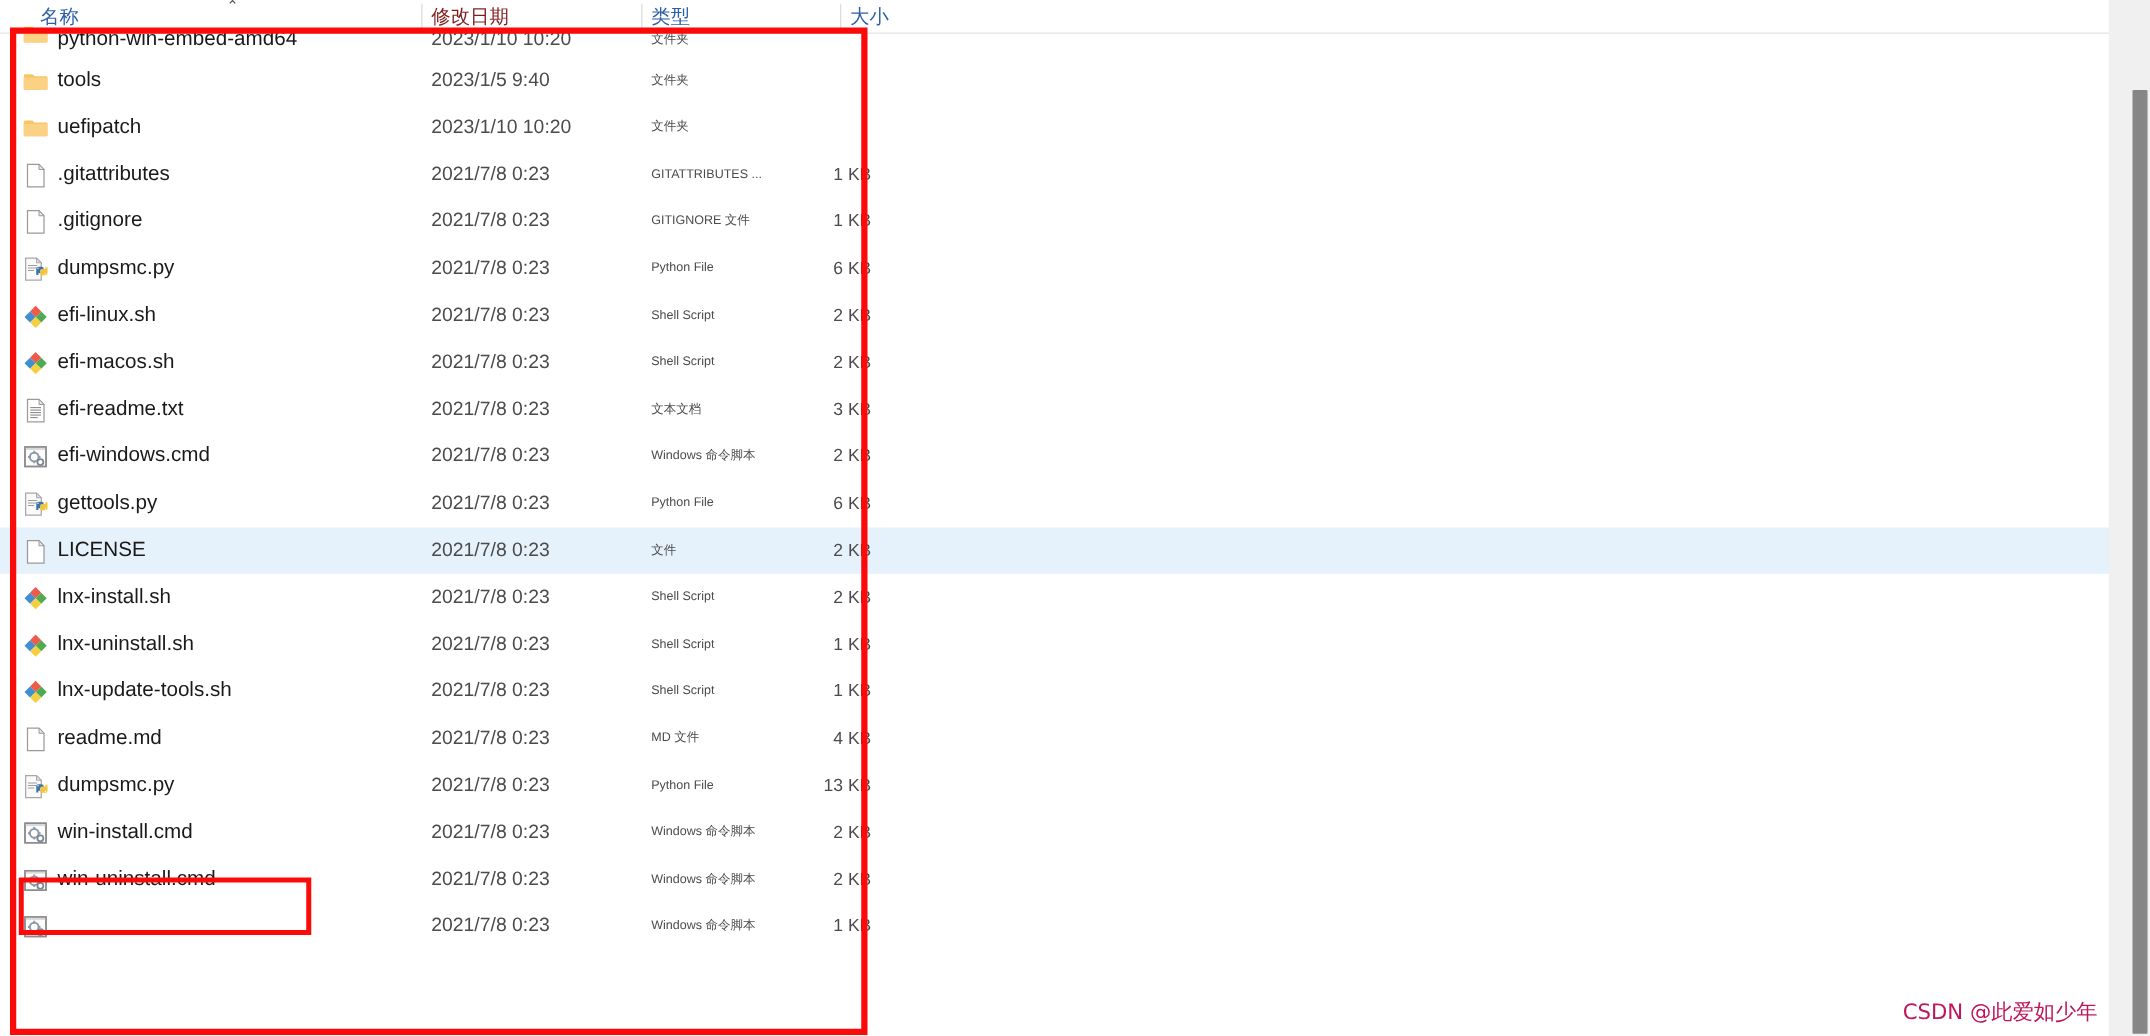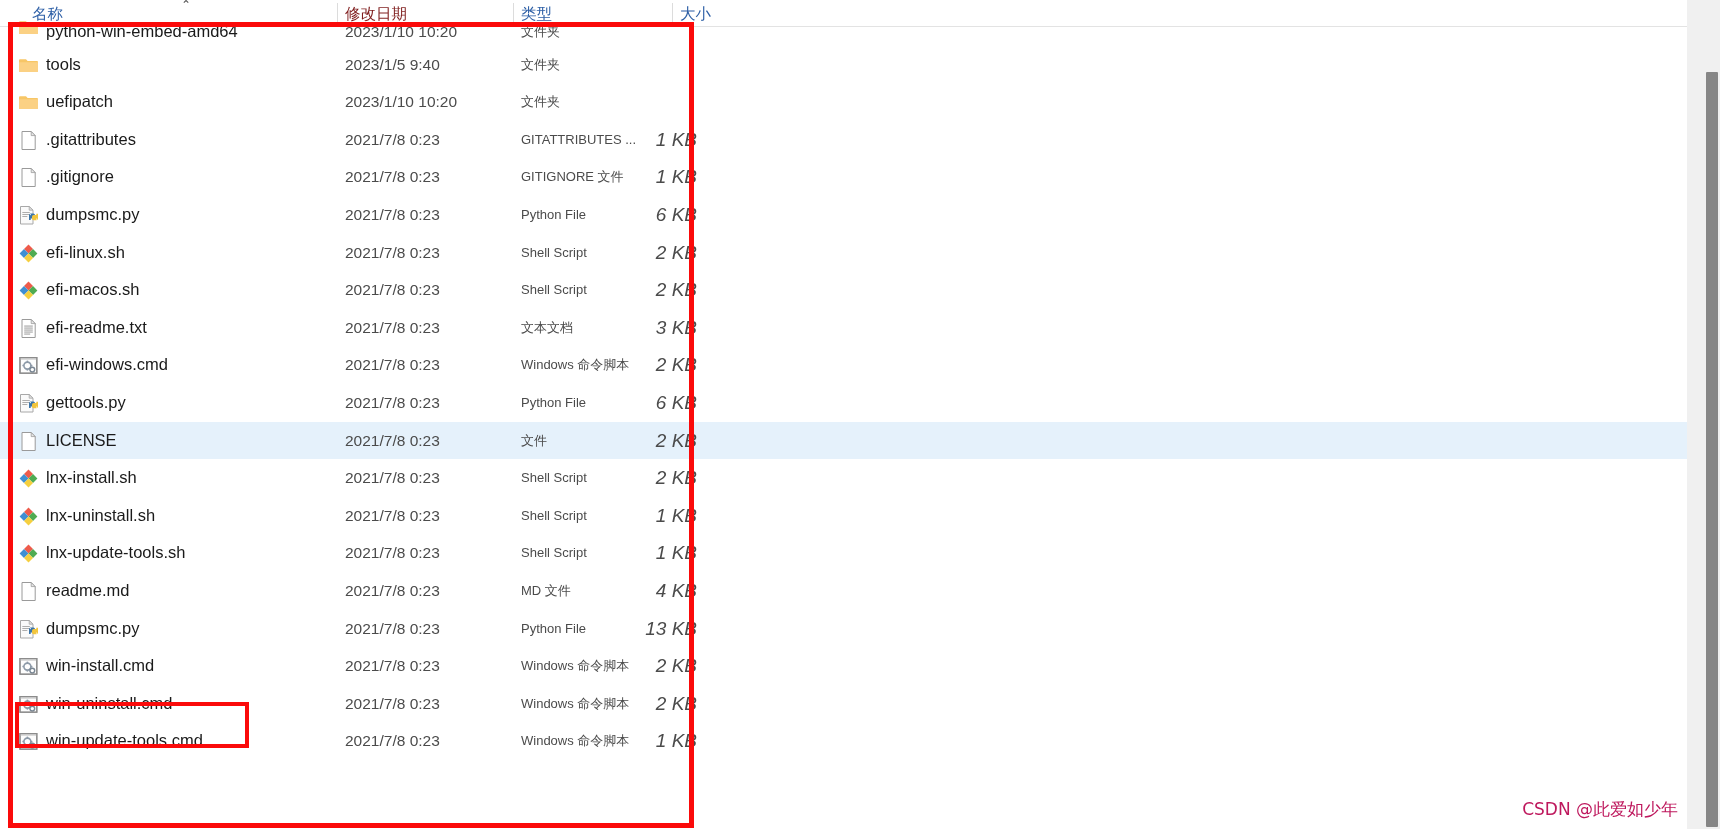--- a/index.html
+++ b/index.html
@@ -96,36 +96,35 @@
     font-size: 15.5px;
     color: #4b4b4b;
     white-space: nowrap;
   }
   .cell-type {
     position: absolute;
     left: 521px;
     top: 0;
     height: 37.6px;
     line-height: 37.6px;
-    font-size: 13px;
+    font-size: 10px;
     color: #4b4b4b;
     white-space: nowrap;
   }
   .cell-size {
     position: absolute;
     left: 600px;
     width: 97px;
     top: 0;
     height: 37.6px;
     line-height: 37.6px;
-    font-size: 19px;
+    font-size: 14px;
     color: #4b4b4b;
     text-align: right;
     white-space: nowrap;
-    font-style: italic;
   }
 
   
   .icon {
     position: absolute;
     left: 18px;
     top: 9px;
     width: 21px;
     height: 21px;
   }
@@ -513,21 +512,20 @@
             <g stroke="#8d9aa8" stroke-width="1.5">
               <line x1="9.4" y1="5.6" x2="9.4" y2="7.1"></line>
               <line x1="9.4" y1="14.1" x2="9.4" y2="15.6"></line>
               <line x1="4.4" y1="10.6" x2="5.9" y2="10.6"></line>
               <line x1="12.9" y1="10.6" x2="14.4" y2="10.6"></line>
             </g>
             <circle cx="14.3" cy="14.6" r="2.4" fill="none" stroke="#7a8794" stroke-width="1.4"></circle>
             <rect x="2.0" y="2.6" width="16.8" height="15.6" fill="none" stroke="#8c8c8c" stroke-width="1.2"></rect>
           </svg>
         </span>
-        <div class="cell-name">win-update-tools.cmd</div>
         <div class="cell-date">2021/7/8 0:23</div>
         <div class="cell-type">Windows 命令脚本</div>
         <div class="cell-size">1 KB</div>
       </div>
     </div>
 
   <div id="scroll-track">
     <div id="scroll-thumb" style="background: rgb(134, 134, 134);"></div>
   </div>
 

